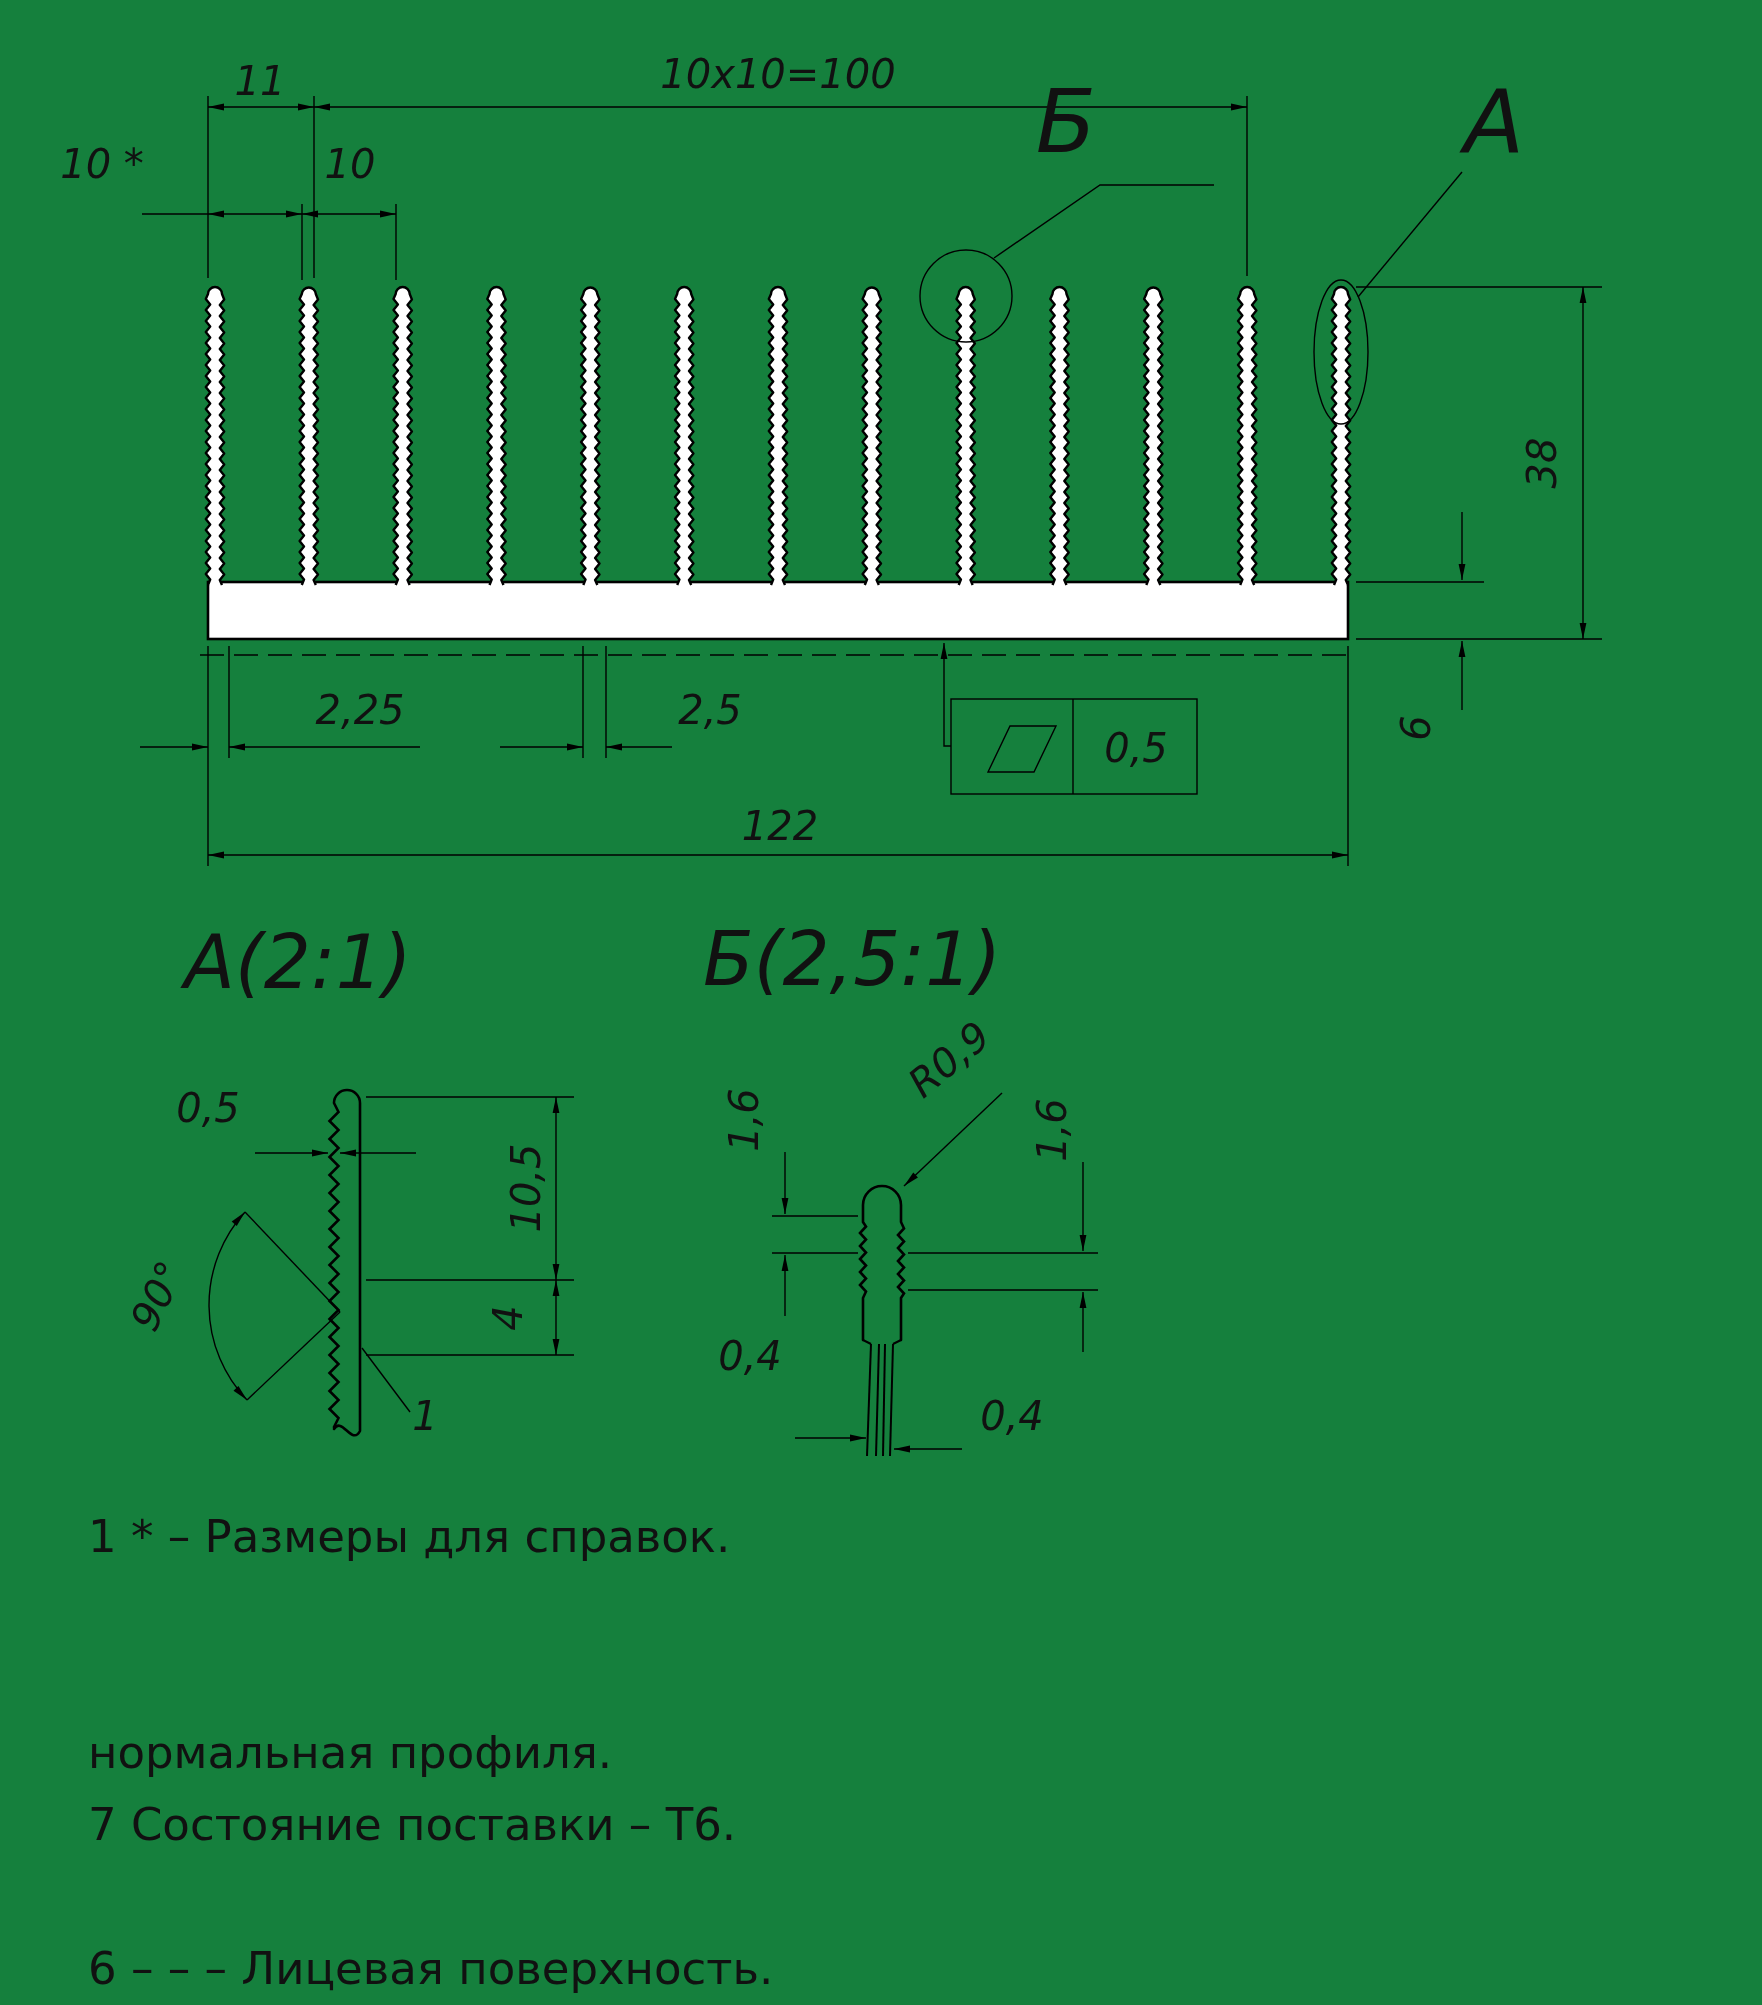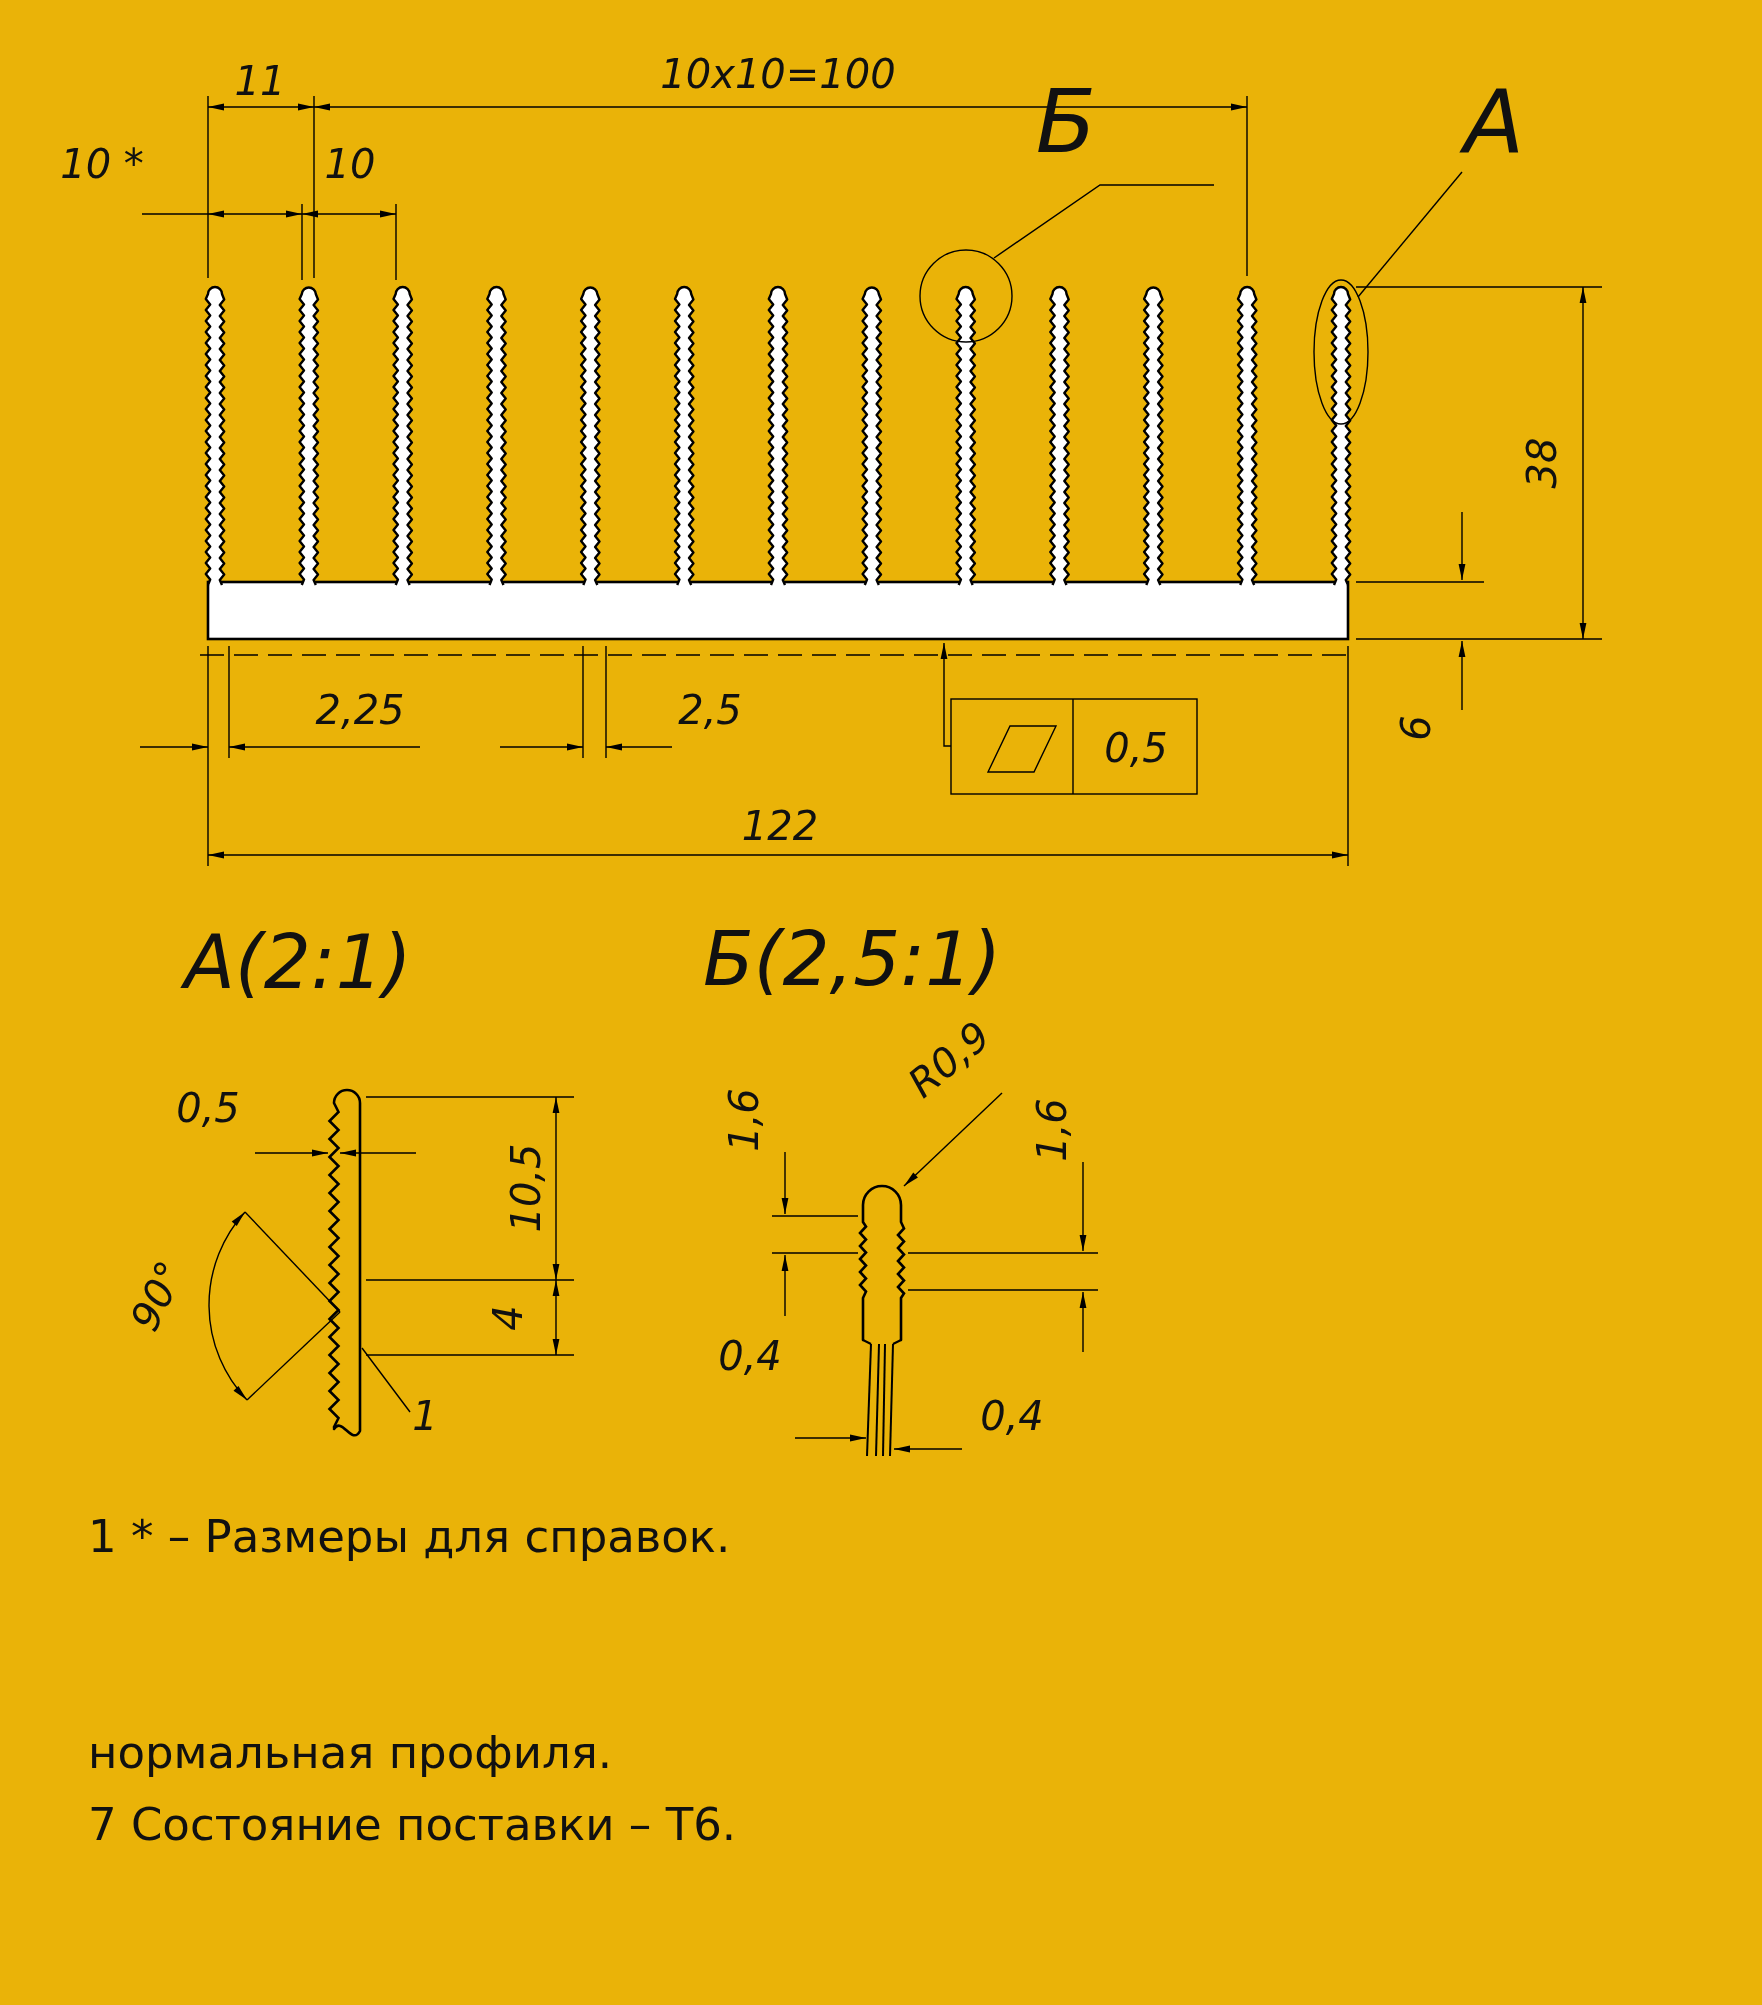--- a/index.html
+++ b/index.html
@@ -1,16 +1,16 @@
 <!DOCTYPE html>
 <html><head>
 <meta charset="utf-8">
 <style>
   html,body{margin:0;padding:0;background:#fff}
-  .sheet{position:relative;width:1762px;height:2005px;background:#eab308;font-family:"DejaVu Sans",sans-serif;overflow:hidden}
+  .sheet{position:relative;width:1762px;height:2005px;background:#15803d;font-family:"DejaVu Sans",sans-serif;overflow:hidden}
   svg{position:absolute;left:0;top:0}
   .thick{stroke:#000;stroke-width:2.6;fill:none;stroke-linecap:round}
   .base{fill:#fff;stroke:#000;stroke-width:2.6}
   .fin{fill:#fff;stroke:#000;stroke-width:2.4;stroke-linejoin:round}
   .thin{stroke:#000;stroke-width:1.4;fill:none}
   .med{stroke:#000;stroke-width:2;fill:none}
   .dash{stroke:#000;stroke-width:1.6;stroke-dasharray:24 10;fill:none}
   text{fill:#111;font-style:italic;stroke:none}
   .t40{font-size:40px}
   .t88{font-size:88px}
@@ -178,13 +178,14 @@
     <text class="t40" transform="translate(758,1120) rotate(-90)" text-anchor="middle">1,6</text>
     <text class="t40" transform="translate(1066,1130) rotate(-90)" text-anchor="middle">1,6</text>
     <text class="t40" x="750" y="1370" text-anchor="middle">0,4</text>
     <text class="t40" x="1012" y="1430" text-anchor="middle">0,4</text>
   </g>
 </svg>
 
   <div class="note" style="top:1510px">1  * – Размеры для справок.</div>
   <div class="note" style="top:1726px">нормальная профиля.</div>
   <div class="note" style="top:1798px">7  Состояние поставки – Т6.</div>
+  <div class="note" style="top:1942px">6  – – –  Лицевая поверхность.</div>
 </div>
 
 </body></html>

